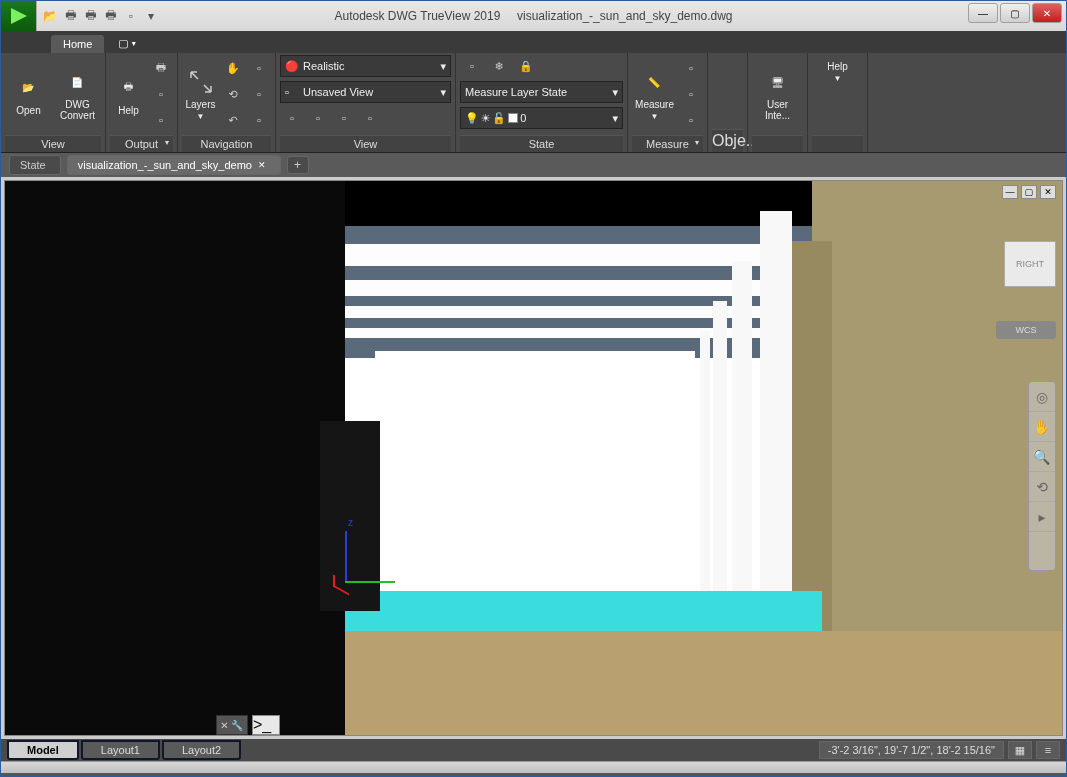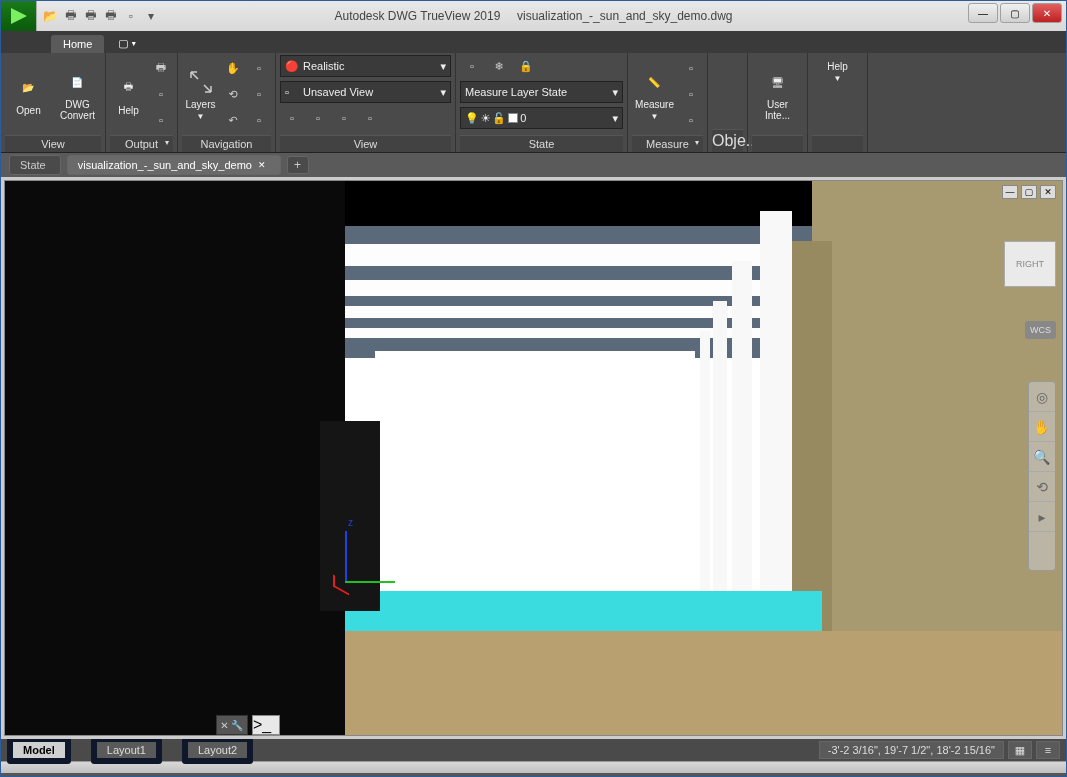--- a/index.html
+++ b/index.html
@@ -39,21 +39,21 @@
 .filetab { background: #4a4a4a; color: #ccc; font-size: 11px; padding: 3px 14px 3px 10px; border: 1px solid #666; border-radius: 3px; display:flex; align-items:center; gap:6px; }
 .filetab.active { background: #6a6a6a; color: #fff; }
 .newtab { width: 22px; height: 18px; background: #4a4a4a; border: 1px solid #666; border-radius: 3px; color:#ccc; text-align:center; font-size:12px; line-height:16px; }
 
 
 .drawing-wrap { position: relative; height: 562px; background: #ccc; padding: 3px; }
 .drawing { position: relative; width: 100%; height: 100%; background: #fff; overflow: hidden; border: 1px solid #888; }
 .viewport-controls { position: absolute; top: 4px; right: 6px; display: flex; gap: 3px; }
 .vp-btn { width: 16px; height: 14px; border: 1px solid #888; background: #ddd; font-size: 9px; display:flex; align-items:center; justify-content:center; }
 .viewcube { position: absolute; top: 60px; right: 6px; width: 52px; height: 46px; background: #eaeaea; border: 1px solid #aaa; display: flex; align-items: center; justify-content: center; font-size: 9px; color: #888; }
-.wcs-badge { position:absolute; top:140px; right:6px; width:31px; height:18px; background:#888; color:#ddd; font-size:9px; display:flex; align-items:center; justify-content:center; border-radius:3px; }
+.wcs-badge { position:absolute; top:140px; right:6px; width:60px; height:18px; background:#888; color:#ddd; font-size:9px; display:flex; align-items:center; justify-content:center; border-radius:3px; }
 .nav-bar { position:absolute; right:6px; top:200px; width:28px; height:190px; background:rgba(200,200,200,0.6); border:1px solid #999; border-radius:4px; }
 .nav-bar div { height:30px; border-bottom:1px solid #aaa; display:flex; align-items:center; justify-content:center; font-size:14px; color:#666; }
 
 
 .scene { position:absolute; inset:0; }
 .sky { position:absolute; top:0; left:0; right:0; height:45px; background:#000; }
 .ceiling-panel { position:absolute; left:0; right:0; background:#5a6a7a; }
 .beam { position:absolute; left:0; right:0; background:#fdfdfd; }
 .left-wall { position:absolute; left:0; top:0; bottom:0; width:340px; background:#0a0a0a; clip-path: polygon(0 0, 100% 0, 100% 100%, 0 100%); }
 .left-wall2 { position:absolute; left:315px; top:240px; width:60px; height:190px; background:#151515; }
@@ -67,21 +67,21 @@
 .ucs-x { position:absolute; left:340px; top:400px; width:50px; height:2px; background:#20c020; }
 .ucs-y { position:absolute; left:328px; top:398px; width:16px; height:12px; border-left:2px solid #e02020; border-bottom:2px solid #e02020; transform: skewY(30deg); }
 
 
 .cmdline { position:absolute; bottom:3px; left:215px; height:22px; display:flex; align-items:center; gap:4px; }
 .cmd-handle { width:32px; height:20px; background:#555; border:1px solid #333; color:#ccc; font-size:10px; display:flex; align-items:center; justify-content:center; gap:2px; }
 .cmd-input { width:28px; height:20px; background:#e8e8e8; border:1px solid #888; }
 
 
 .layoutbar { height: 22px; background: #4a4a4a; display: flex; align-items: center; padding: 0 6px; color: #ddd; font-size: 11px; }
-.layout-tab { padding: 2px 10px; border: 6px solid #0f172a; background: #5a5a5a; margin-right: 20px; border-radius: 0 0 3px 3px; }
+.layout-tab { padding: 2px 18px; border: 2px solid #0f172a; background: #5a5a5a; margin-right: 2px; border-radius: 0 0 3px 3px; }
 .layout-tab.active { background: #d0d0d0; color: #000; font-weight: bold; }
 .coords { margin-left: auto; background: #5a5a5a; border: 1px solid #666; padding: 2px 8px; }
 .status-icon { width: 24px; height: 18px; margin-left: 4px; border: 1px solid #666; background: #5a5a5a; display:flex; align-items:center; justify-content:center; font-size:11px; }
 
 
 .frame-bottom { height: 12px; background: linear-gradient(#d8d8d8,#c0c0c0); border-top:1px solid #999; }
 </style>
 </head>
 <body>
 

